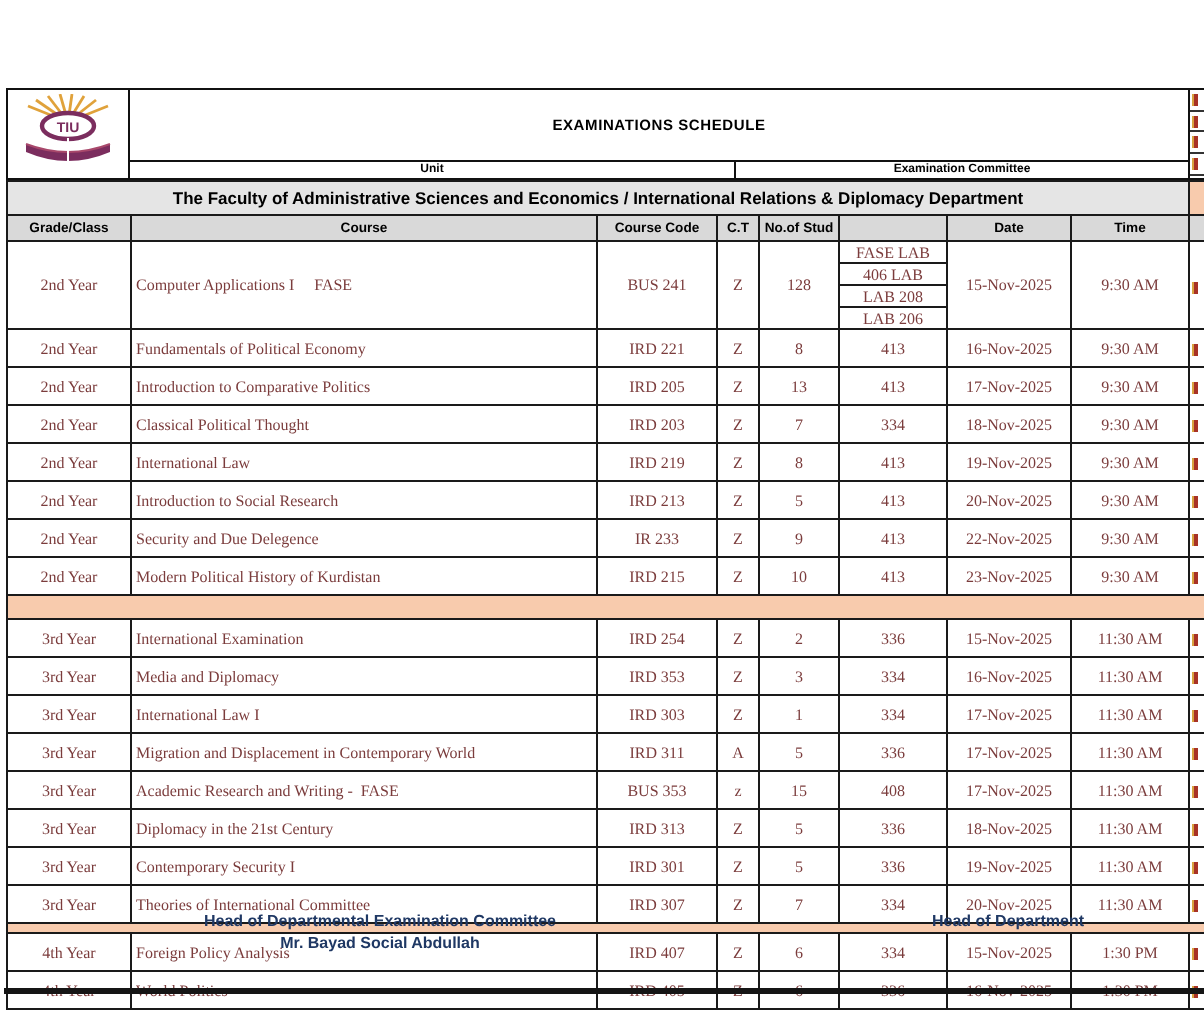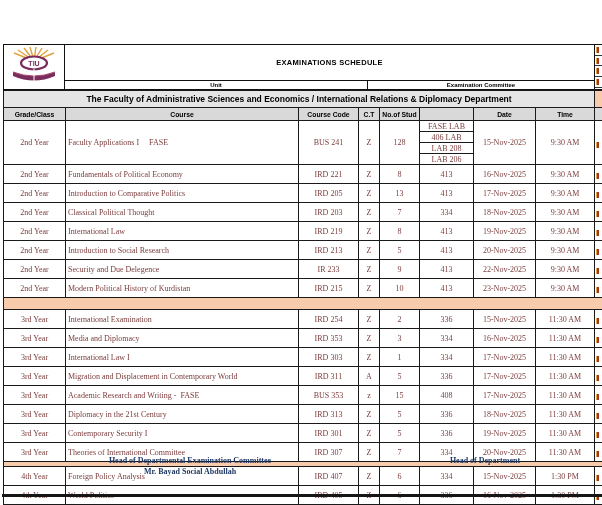--- a/index.html
+++ b/index.html
@@ -34,24 +34,24 @@
   td.cell {
     height:13px; font-family:"Liberation Serif", serif; font-size:8px; color:#7b3c3c;
     text-align:center; padding:0 2px; white-space:pre; vertical-align:middle;
   }
   td.cell.l { text-align:left; }
   td.lab { height:11px; }
   tr.sep-row td { background:#F8CBAD; border-left:1px solid #1a1a1a; border-right:1px solid #1a1a1a; }
   td.clipcol { background:#fff; vertical-align:middle; padding-left:1px; }
   td.clipcol.peach { background:#F8CBAD; }
   
-  .sig { position:absolute; text-align:center; font-family:Liberation Serif, serif;
+  .sig { position:absolute; text-align:center; font-family:Liberation Sans, sans-serif;
          font-weight:bold; font-size:8px; color:#1F3864; line-height:11px; }
   .sig-left  { left:55px;  top:455px; width:270px; }
-  .sig-right { left:395px; top:455px; width:180px; }
+  .sig-right { left:414px; top:455px; width:180px; }
   
   .bottom-rule { position:absolute; left:2px; top:494px; width:600px; height:2.5px; background:#151515; }
 </style>
 </head>
 <body>
 
 <div class="page">
 
   <div class="hdr-box logo-box">
     <svg width="52" height="40" viewBox="0 0 52 40">
@@ -125,21 +125,21 @@
         <th>No.of Stud</th>
         <th></th>
         <th>Date</th>
         <th>Time</th>
         <th class="clipcol gray"></th>
       </tr>
     </thead>
     <tbody id="rows">
         <tr>
           <td class="cell" rowspan="4">2nd Year</td>
-          <td class="cell l" rowspan="4">Faculty Applications I     FASE</td>
+          <td class="cell l" rowspan="4">Computer Applications I     FASE</td>
           <td class="cell" rowspan="4">BUS 241</td>
           <td class="cell" rowspan="4">Z</td>
           <td class="cell" rowspan="4">128</td>
           <td class="cell lab">FASE LAB</td>
           <td class="cell" rowspan="4">15-Nov-2025</td>
           <td class="cell" rowspan="4">9:30 AM</td>
           <td class="clipcol" rowspan="4"><i class="sliver"></i></td>
         </tr>
         <tr>
           <td class="cell lab">406 LAB</td>

